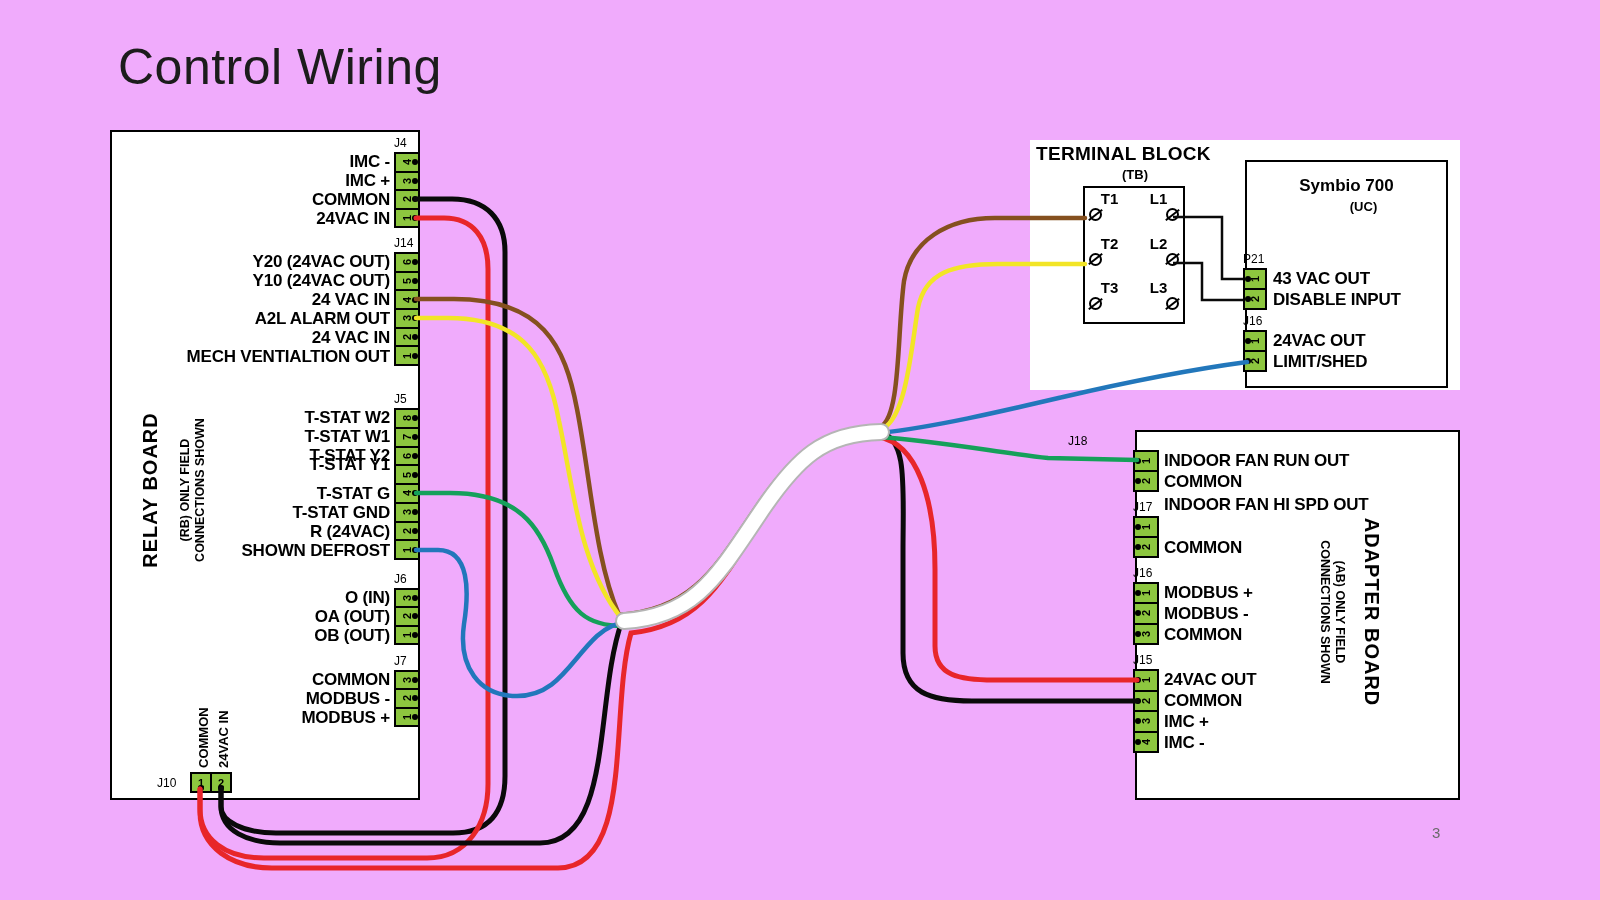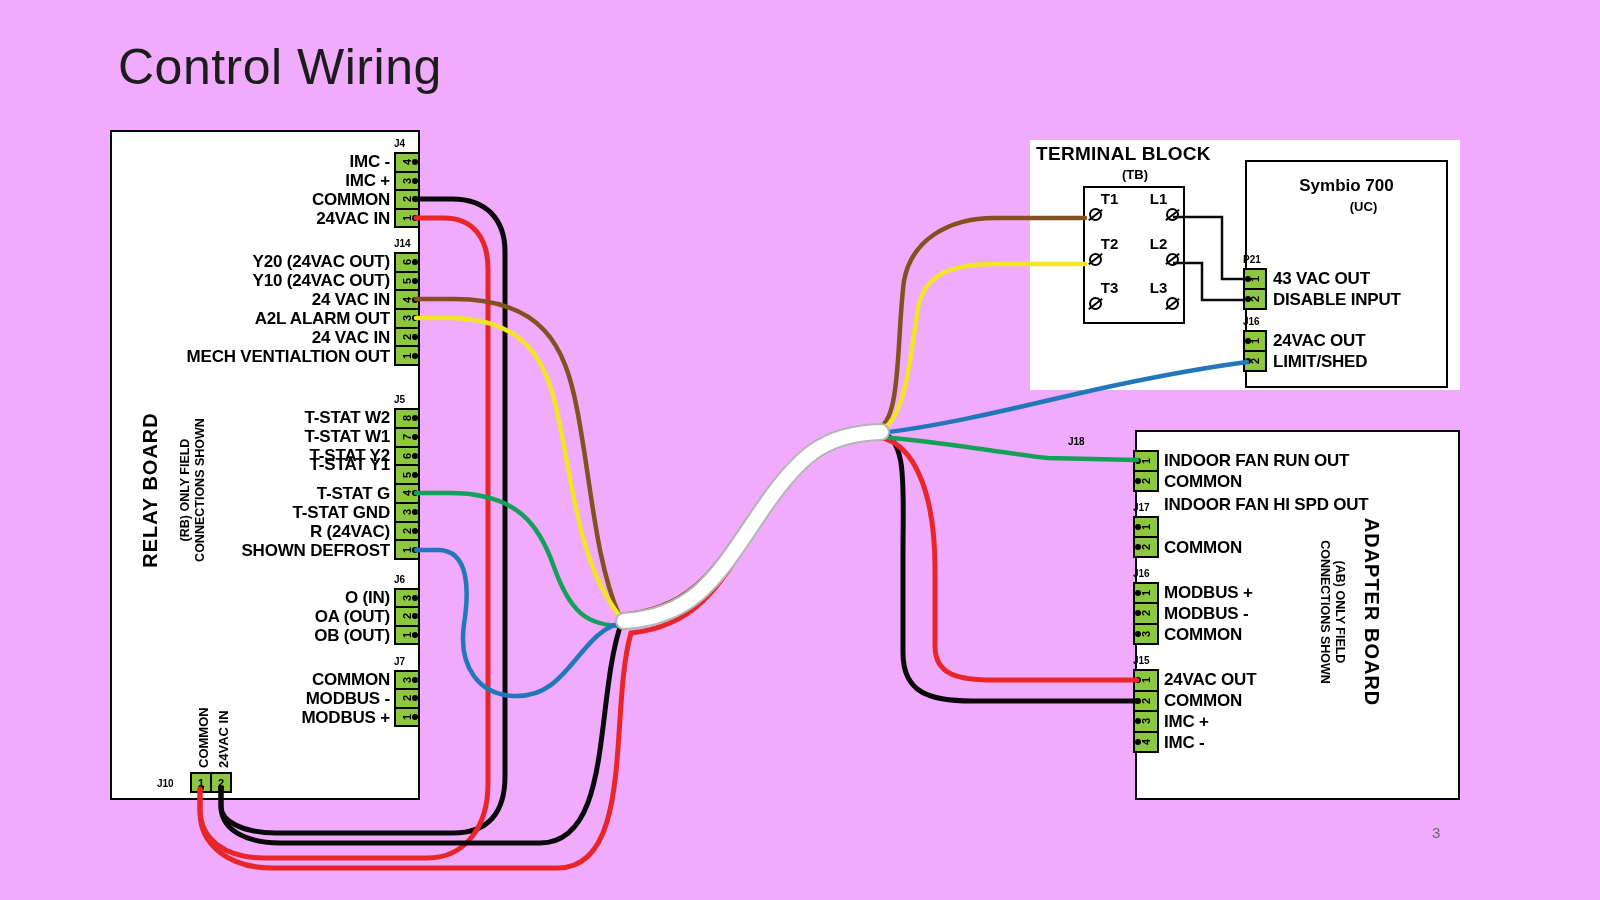--- a/index.html
+++ b/index.html
@@ -10,21 +10,21 @@
   .slide-title{position:absolute;left:118px;top:38px;font-size:50px;font-weight:400;color:#1c1c1c;letter-spacing:.5px}
   .page-num{position:absolute;left:1432px;top:824px;font-size:15px;color:#6a6a6a}
 
   .box{position:absolute;background:#fff;border:2px solid #000}
   .box.noborder{border:none}
 
   .lbl{position:absolute;font-weight:bold;font-size:17px;line-height:19px;color:#000;white-space:nowrap;letter-spacing:-0.2px}
   .rl{left:118px;width:272px;text-align:right}
   .al{left:1164px;text-align:left}
   .sl{left:1273px;text-align:left}
-  .cid{position:absolute;font-weight:bold;font-size:10px;line-height:13px;color:#000;white-space:nowrap}
+  .cid{position:absolute;font-weight:normal;font-size:12px;line-height:13px;color:#000;white-space:nowrap}
 
   .rot{position:absolute;display:flex;align-items:center;justify-content:center;font-weight:bold;color:#000;white-space:nowrap}
   .rot .two{display:block;text-align:center;line-height:15px;font-size:12.5px}
 
   .strip{position:absolute;display:flex;flex-direction:column;background:#8DC63F;border:2px solid #000}
   .strip.h{flex-direction:row}
   .pin-cell{position:relative;flex:1;display:flex;align-items:center;justify-content:center}
   .strip:not(.h) .pin-cell + .pin-cell{border-top:2px solid #000}
   .strip.h .pin-cell + .pin-cell{border-left:2px solid #000}
   .pin-num{font-size:11px;font-weight:bold;color:#000}

